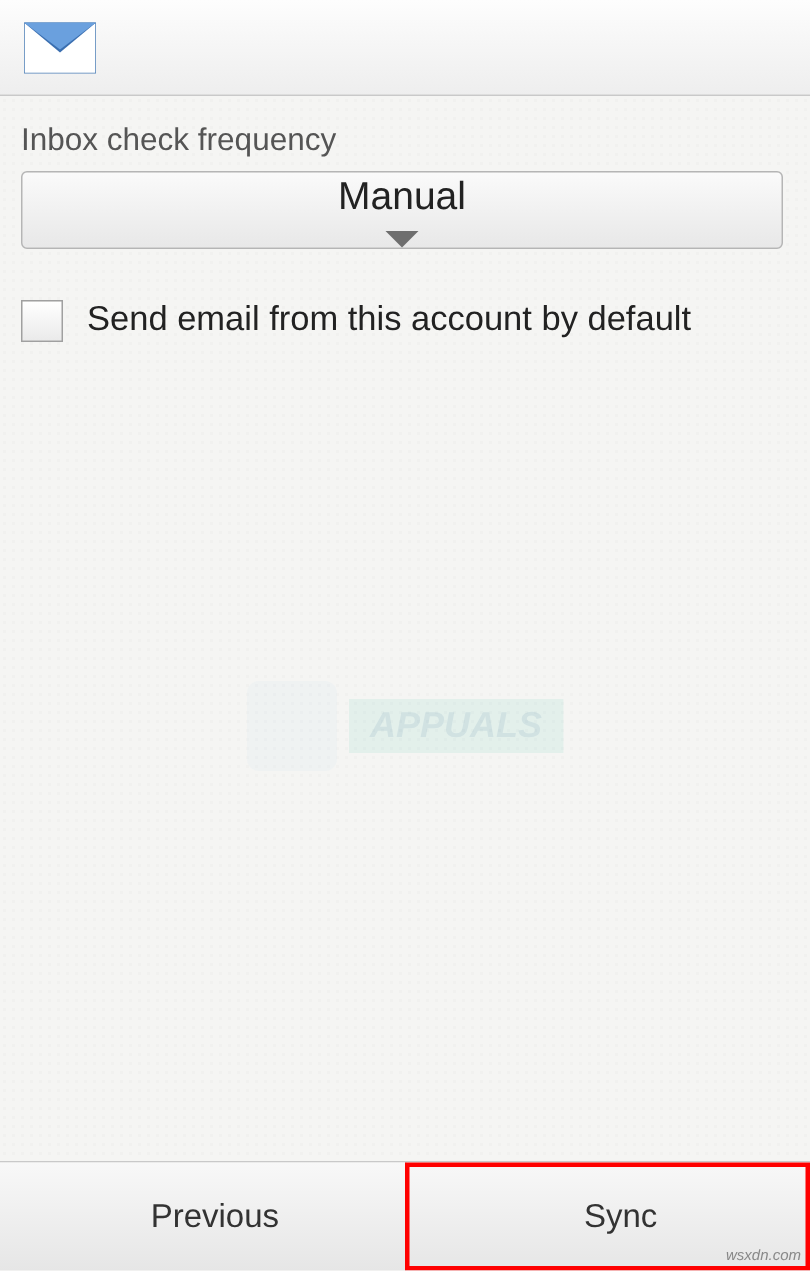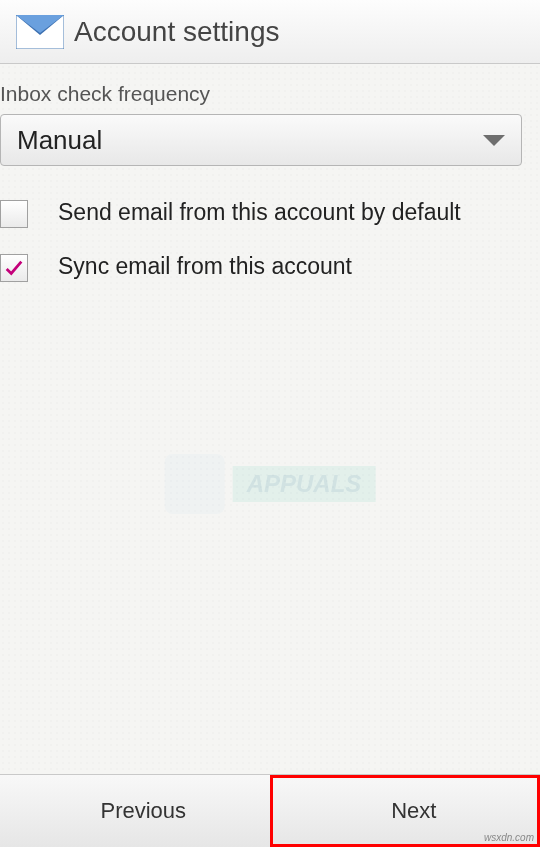--- a/index.html
+++ b/index.html
@@ -22,21 +22,21 @@
     border-bottom:1px solid #c9c9c9;
   }
   .header .title {
     font-size:28px;
     color:#444;
     margin-left:10px;
     font-weight:400;
   }
   .mail-icon { width:48px; height:34px; }
   .content {
-    padding: 18px 18px 0 0;
+    padding: 18px 18px 0 14px;
     background-image:
       radial-gradient(rgba(0,0,0,0.015) 1px, transparent 1px);
     background-size: 6px 6px;
     height: calc(100% - 64px - 73px);
     position:relative;
   }
   .section-label {
     font-size:21px;
     color:#555;
     margin-bottom:8px;
@@ -47,32 +47,33 @@
     border:1px solid #b5b5b5;
     border-radius:4px;
     background: linear-gradient(#fafafa,#e8e8e8);
     display:flex;
     align-items:center;
     justify-content:space-between;
     padding:0 16px;
     font-size:26px;
     color:#222;
     cursor:pointer;
+    flex-direction:column;
   }
   .chevron {
     width:0;height:0;
     border-left:11px solid transparent;
     border-right:11px solid transparent;
     border-top:11px solid #6e6e6e;
   }
   .options { margin-top:20px; }
   .option-row {
     display:flex;
     align-items:flex-start;
-    gap:30px;
+    gap:16px;
     padding:12px 0;
     cursor:pointer;
   }
   .checkbox {
     width:28px;height:28px;
     flex:0 0 28px;
     border:1px solid #a0a0a0;
     background:linear-gradient(#fff,#eaeaea);
     display:flex;
     align-items:center;
@@ -144,52 +145,43 @@
 <body>
 
 <div class="header">
   <span class="mail-icon">
     <svg viewBox="0 0 48 34">
       <polygon points="0,0 48,0 48,34 0,34" fill="#ffffff" stroke="#4a7db5" stroke-width="1"></polygon>
       <polygon points="0,0 48,0 24,20" fill="#3b6fb0"></polygon>
       <polygon points="0,0 48,0 24,18" fill="#6aa0de"></polygon>
     </svg>
   </span>
-  <span class="title">Account settings</span>
 </div>
 
 <div class="content">
   <div class="section-label">Inbox check frequency</div>
 
   <div class="dropdown">
     <span>Manual</span>
     <span class="chevron"></span>
   </div>
 
   <div class="options">
     <div class="option-row">
       <span class="checkbox">
         
       </span>
       <span class="option-label">Send email from this account by default</span>
     </div>
-    <div class="option-row">
-      <span class="checkbox checked">
-        <svg viewBox="0 0 24 24">
-            <polyline points="4,13 9,18 20,5" fill="none" stroke="#c4007a" stroke-width="3"></polyline>
-          </svg>
-      </span>
-      <span class="option-label">Sync email from this account</span>
-    </div>
   </div>
 
   <div class="watermark">
     <div class="wm-guy"></div>
     <div class="wm-text">APPUALS</div>
   </div>
 </div>
 
 <div class="footer">
   <div class="footer-btn">Previous</div>
-  <div class="footer-btn highlight">Next</div>
+  <div class="footer-btn highlight">Sync</div>
 </div>
 
 <div class="attribution">wsxdn.com</div>
 
 </body></html>

